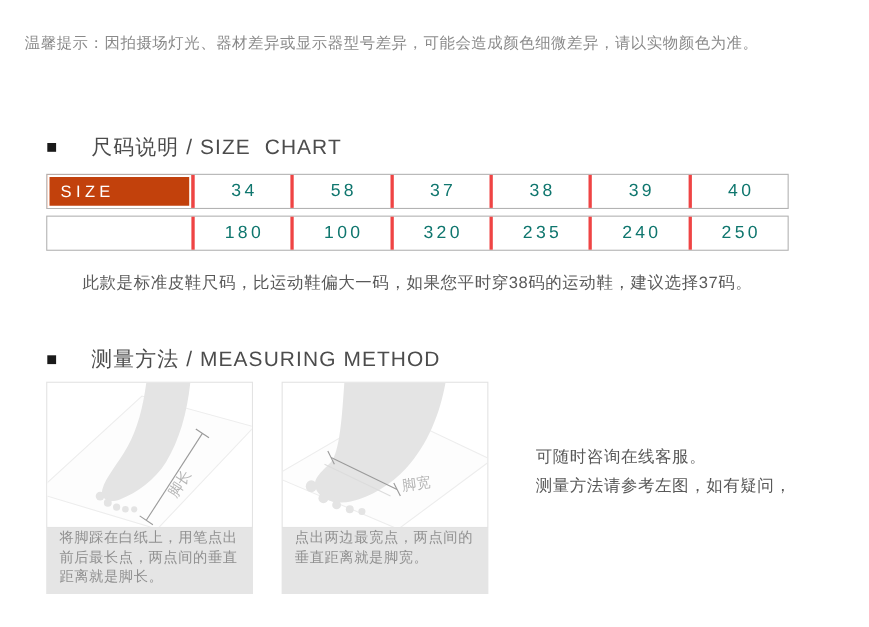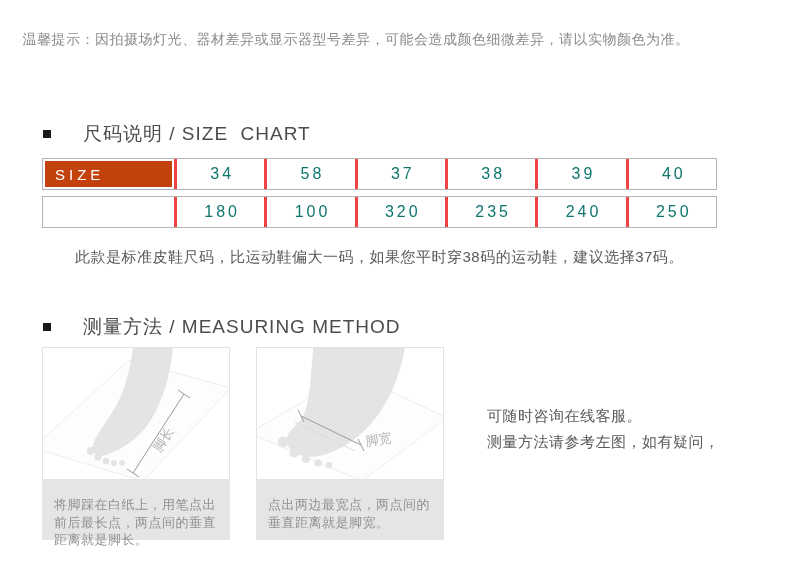--- a/index.html
+++ b/index.html
@@ -59,21 +59,21 @@
 
   
   .figures { position: absolute; top: 347px; left: 42px; display: flex; gap: 26px; }
   .figure { width: 188px; }
   .fig-img {
     width: 188px; height: 133px; background: #ffffff;
     border: 1px solid #e3e3e3; overflow: hidden;
   }
   .fig-caption {
     width: 188px; height: 60px; background: #e5e5e5;
-    padding: 16px 10px 0 12px;
+    padding: 0 10px 0 12px;
     font-size: 13px; line-height: 17.5px; color: #909090; letter-spacing: 0.5px;
   }
 
   
   .side-note {
     position: absolute; top: 403px; left: 487px;
     font-size: 15px; color: #595959; line-height: 26px; letter-spacing: 0.5px;
   }
 
   svg { display: block; }

